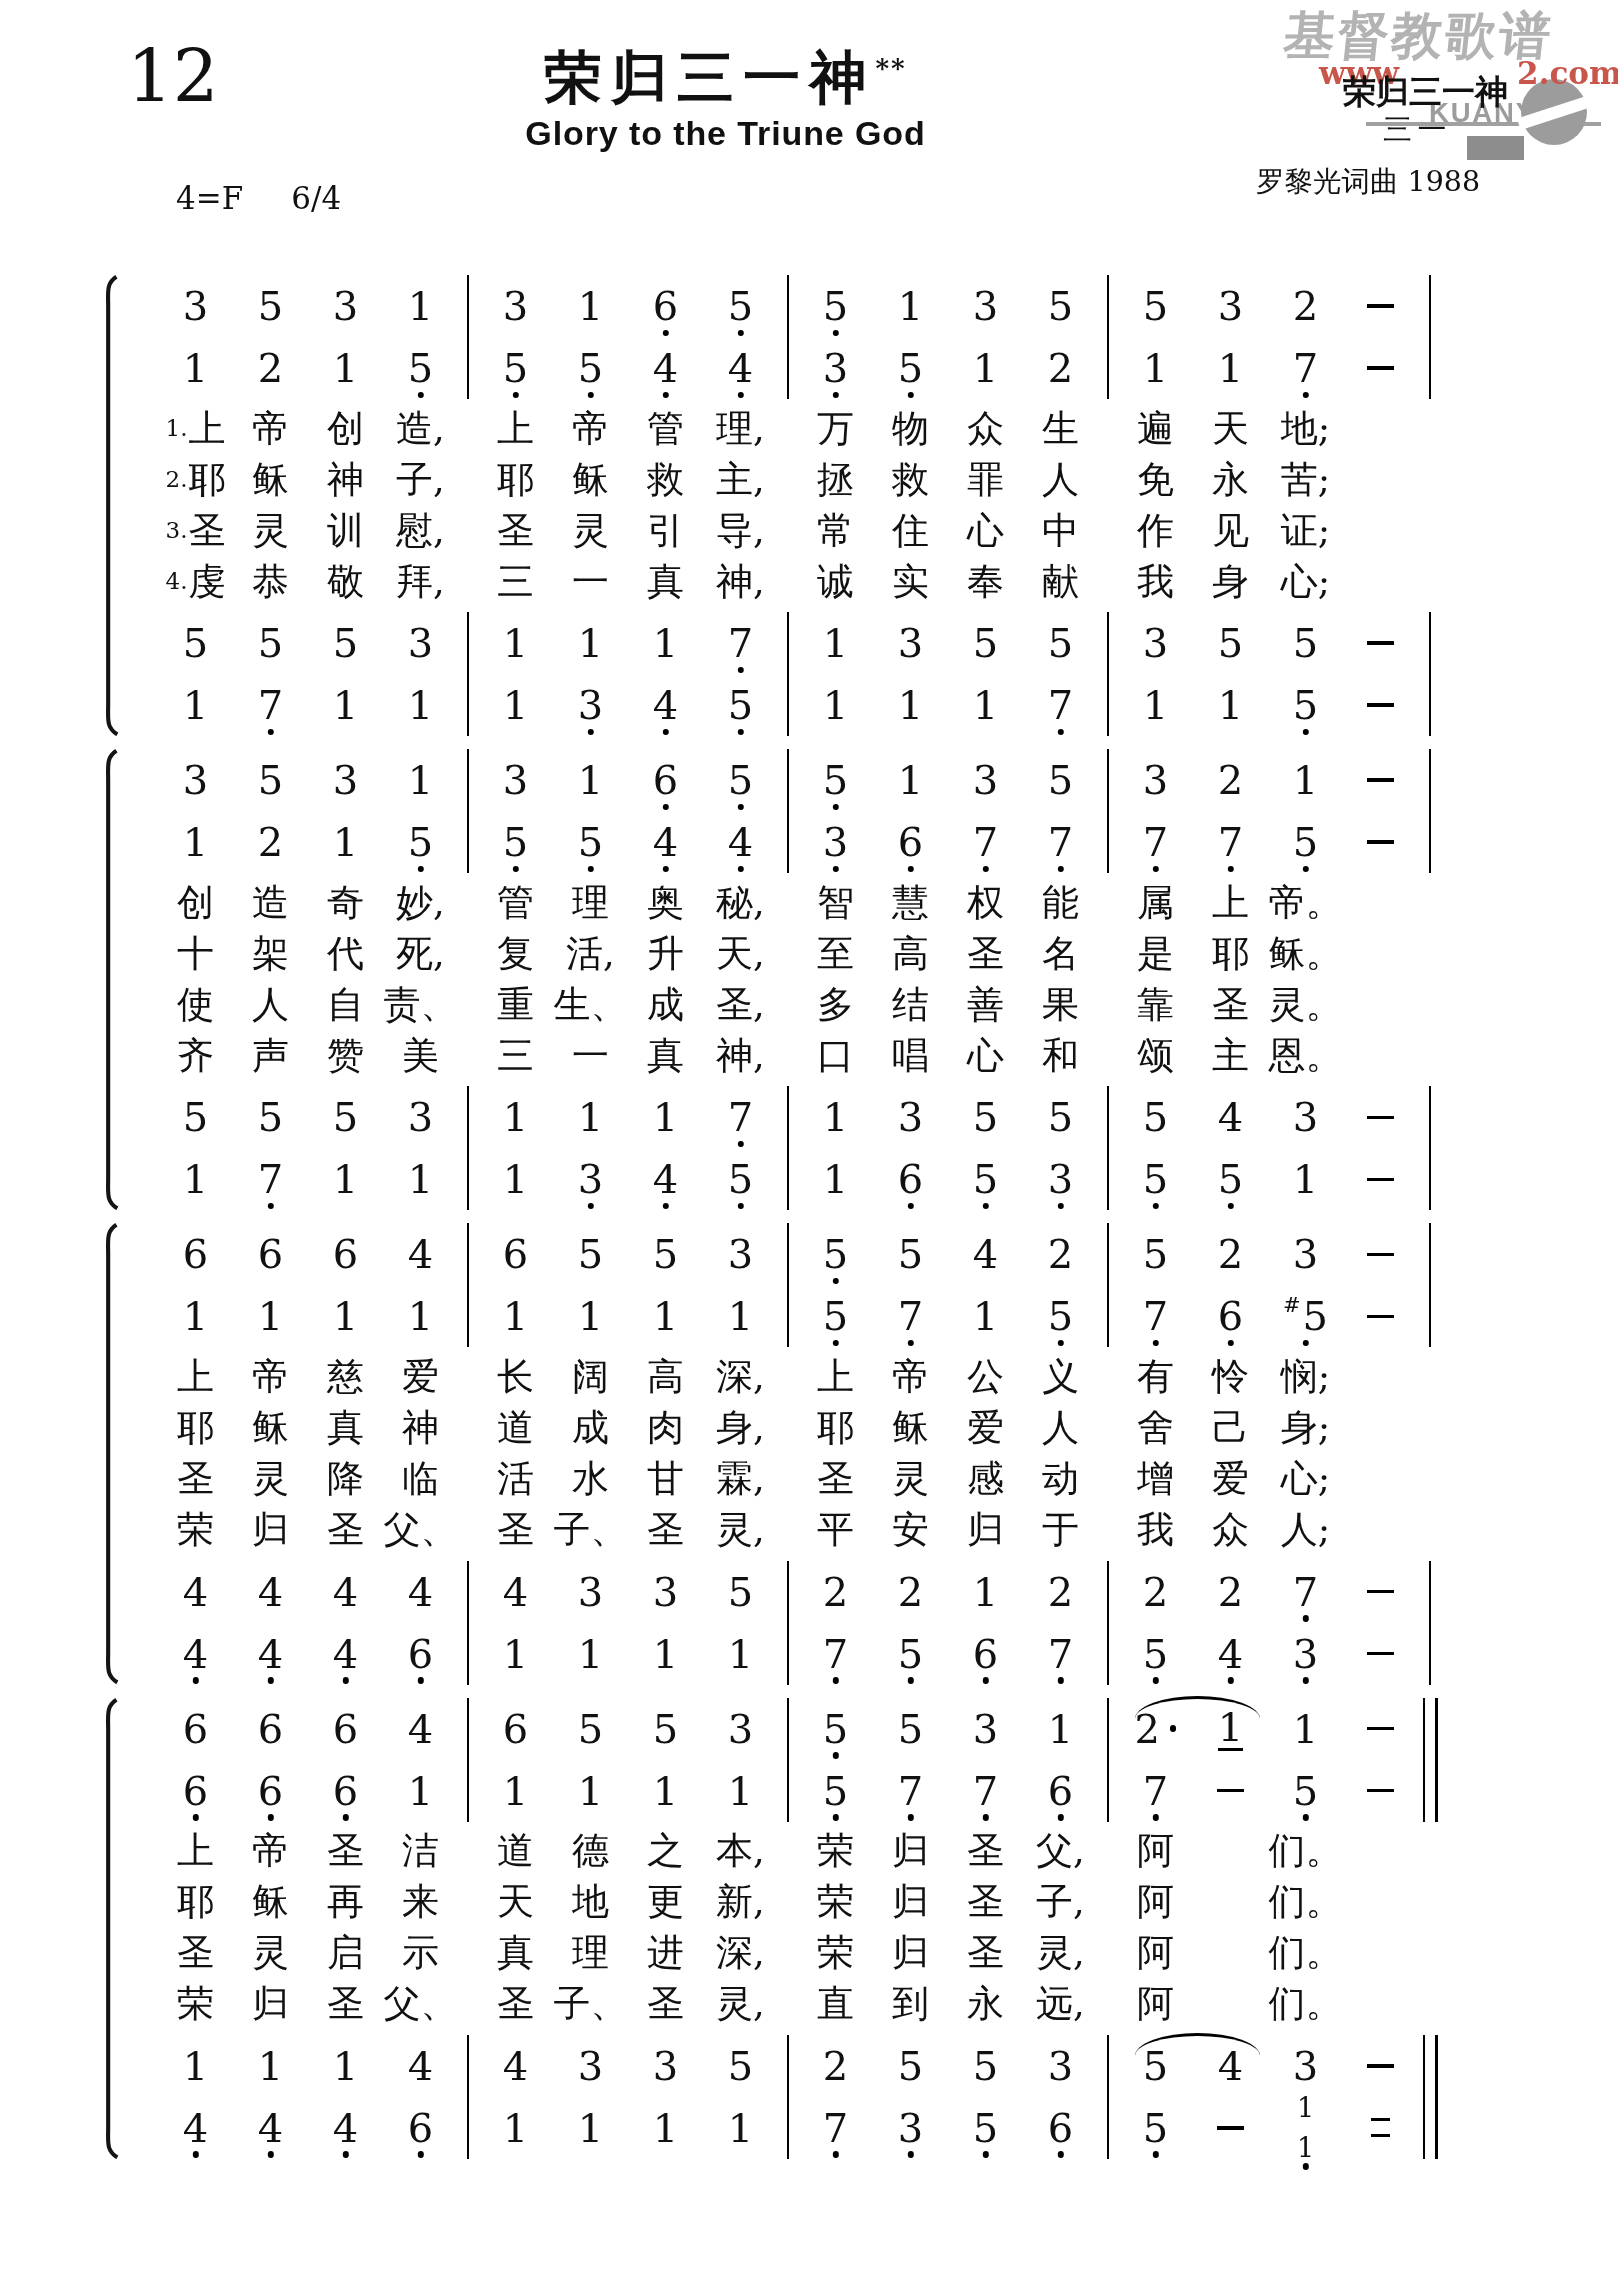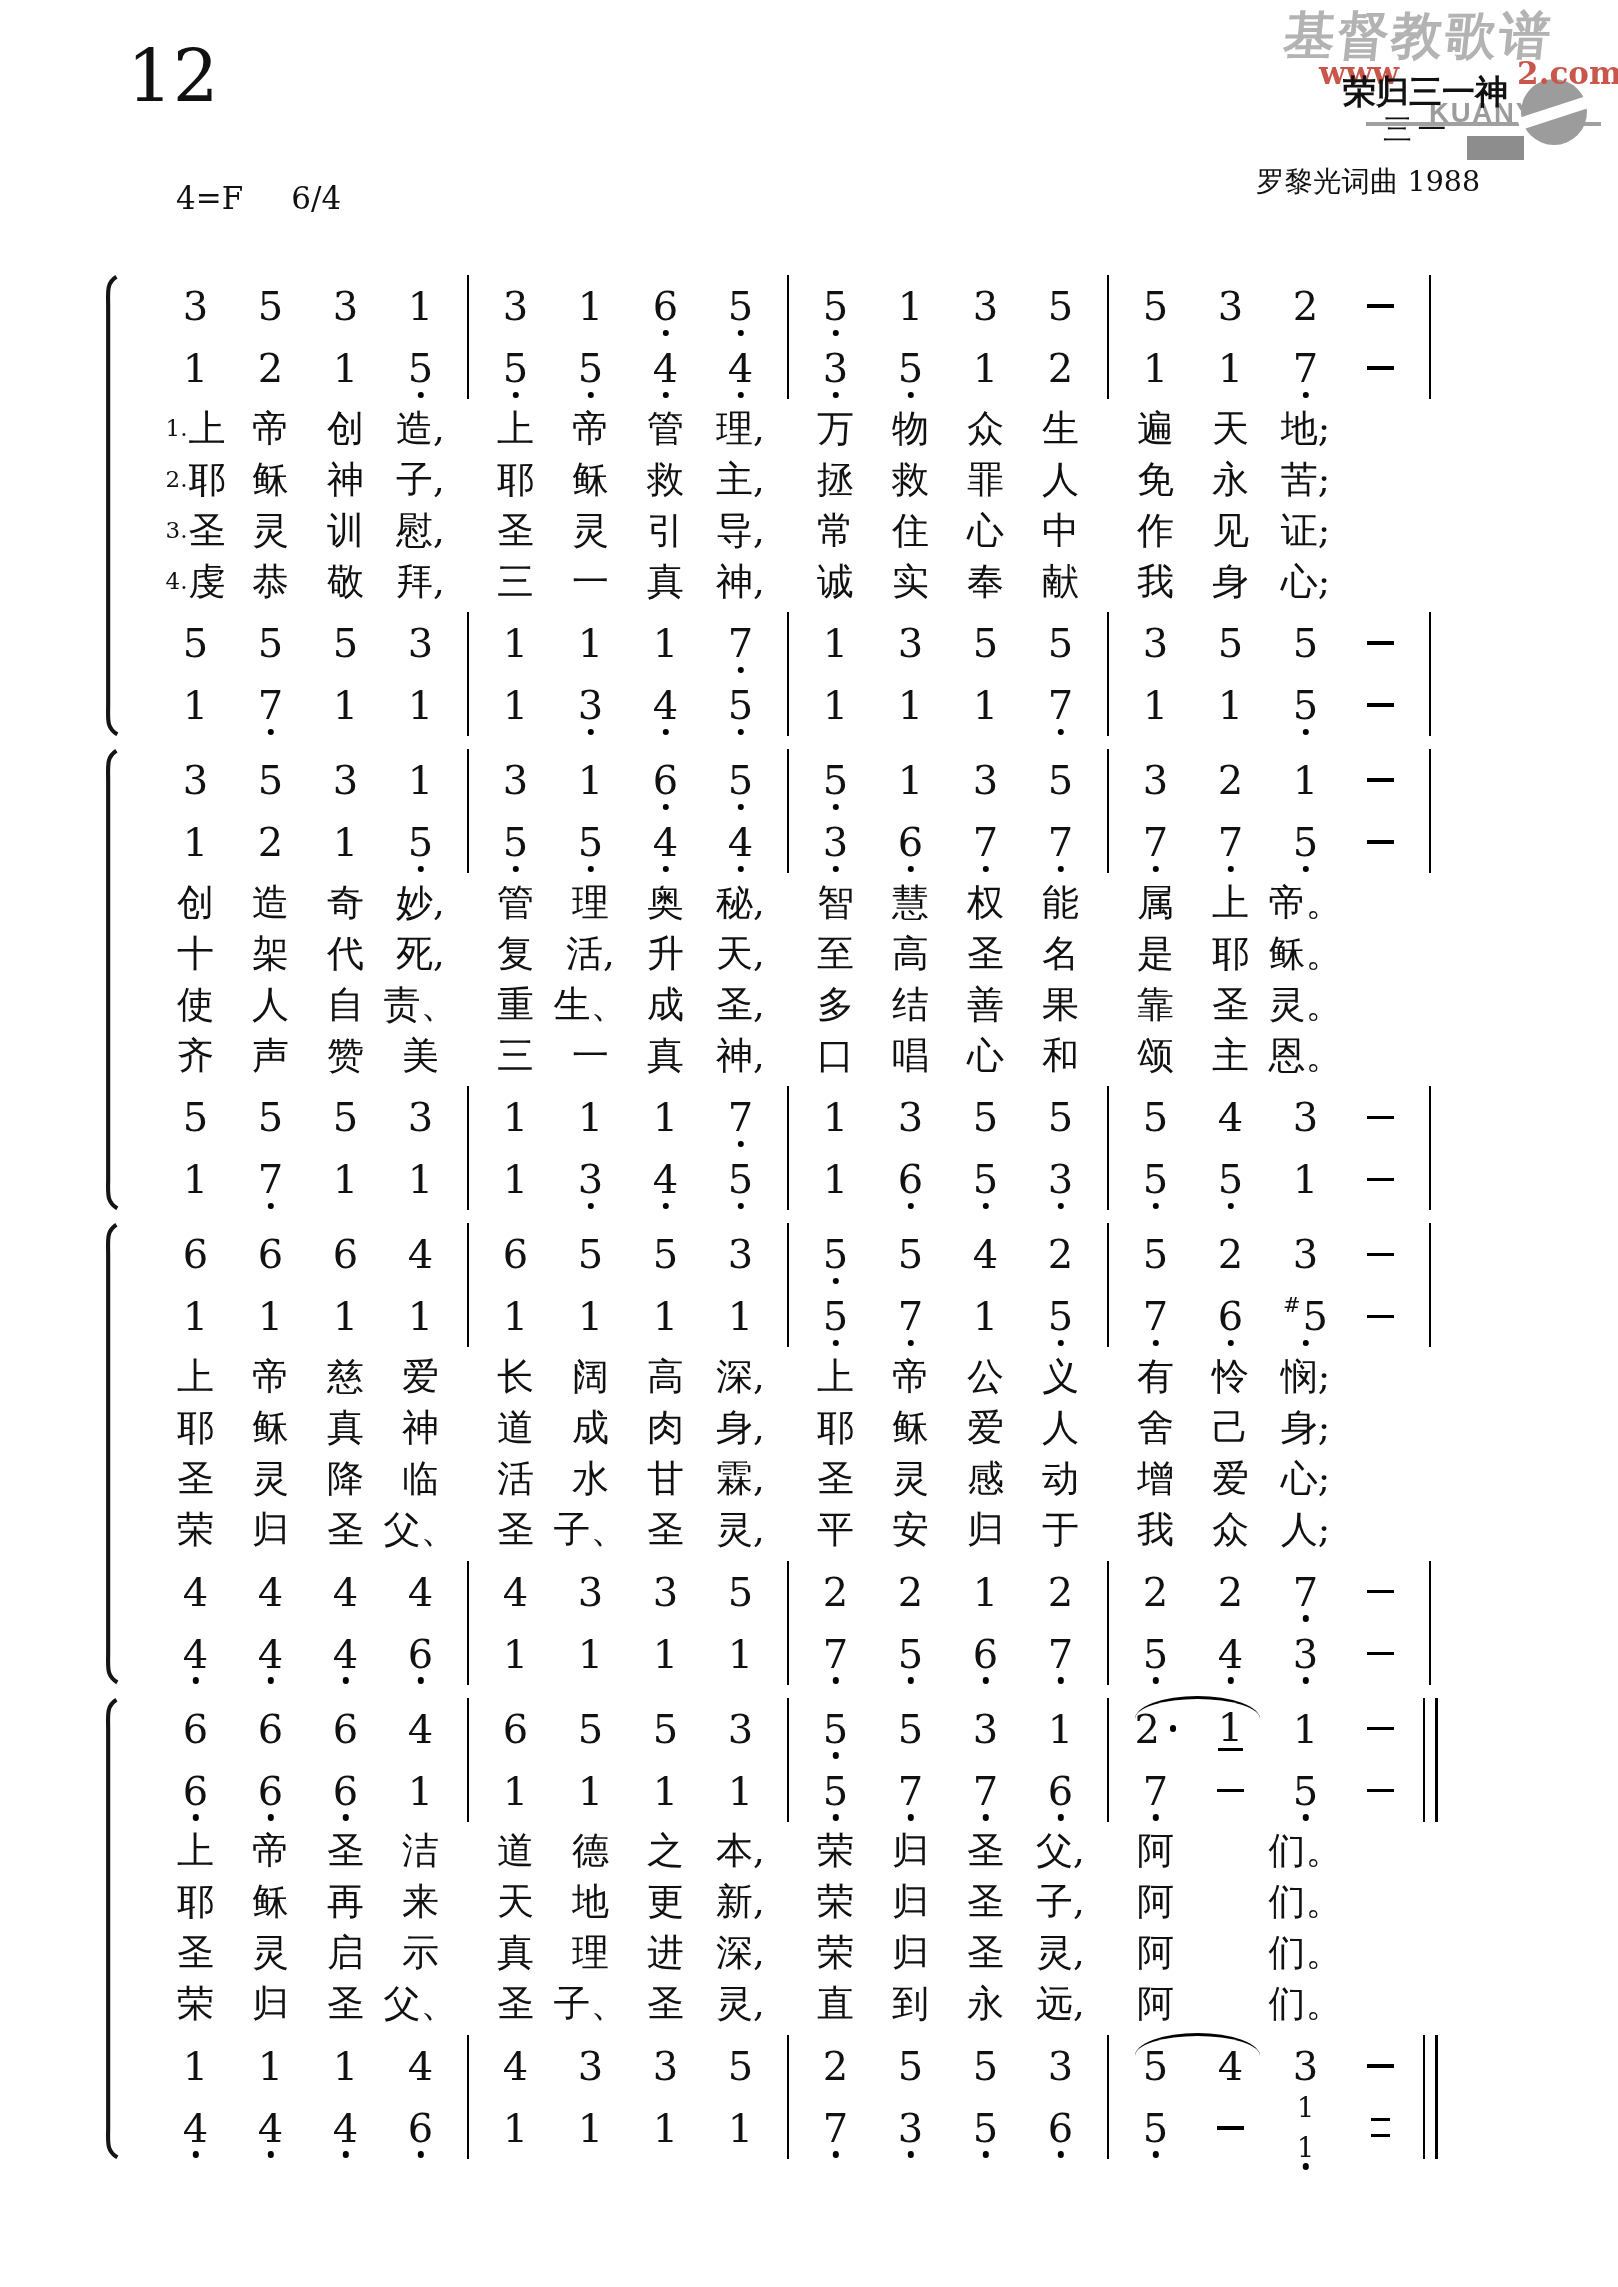--- a/index.html
+++ b/index.html
@@ -71,20 +71,24 @@
       <span>www</span>
       <span class="mid-gap"></span>
       <span>2.com</span>
     </div>
     <div class="wm-logo-line"></div>
     <div class="wm-logo-text">KUANY</div>
     <div class="wm-circle"></div>
     <div class="wm-badge"></div>
 
     <div class="hymn-no">12</div>
+    <div class="title-block">
+      <div class="title"><span>荣归三一神</span><sup>**</sup></div>
+      <div class="subtitle">Glory to the Triune God</div>
+    </div>
     <div class="keytime">
       <span>4=F</span><span class="gap"></span><span>6/4</span>
     </div>
     <div class="category">荣归三一神</div>
     <div class="category-sub">三一</div>
     <div class="author">罗黎光词曲 1988</div>
   </header>
 
   <main id="systems">
       <div class="system">

